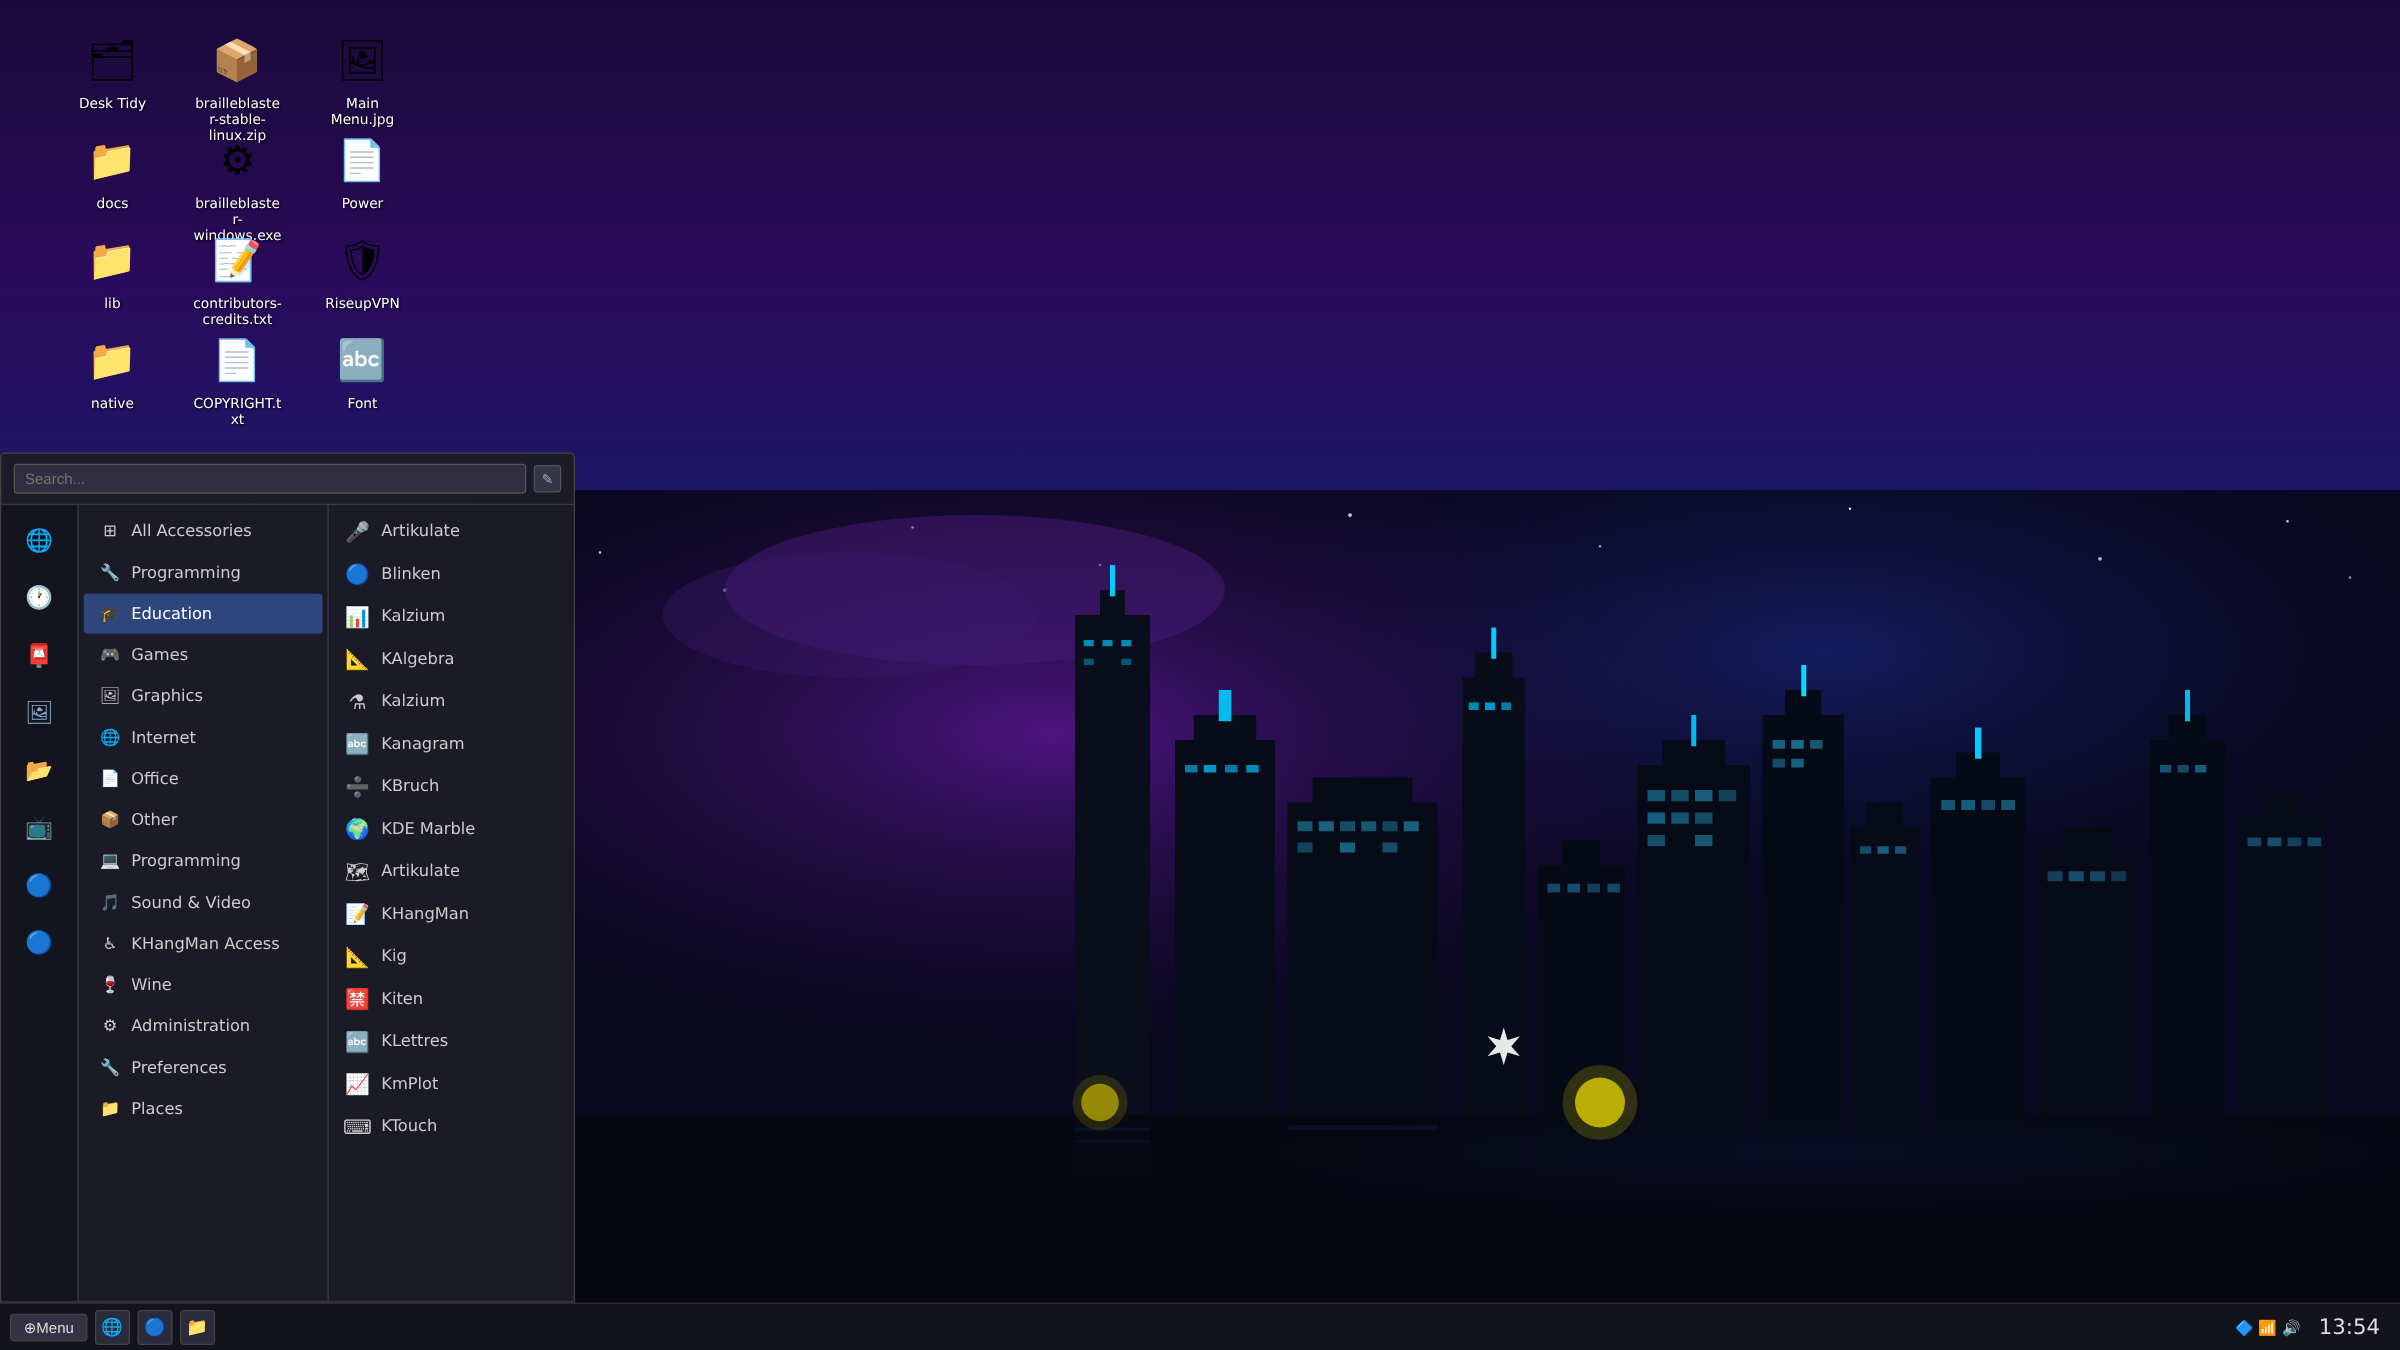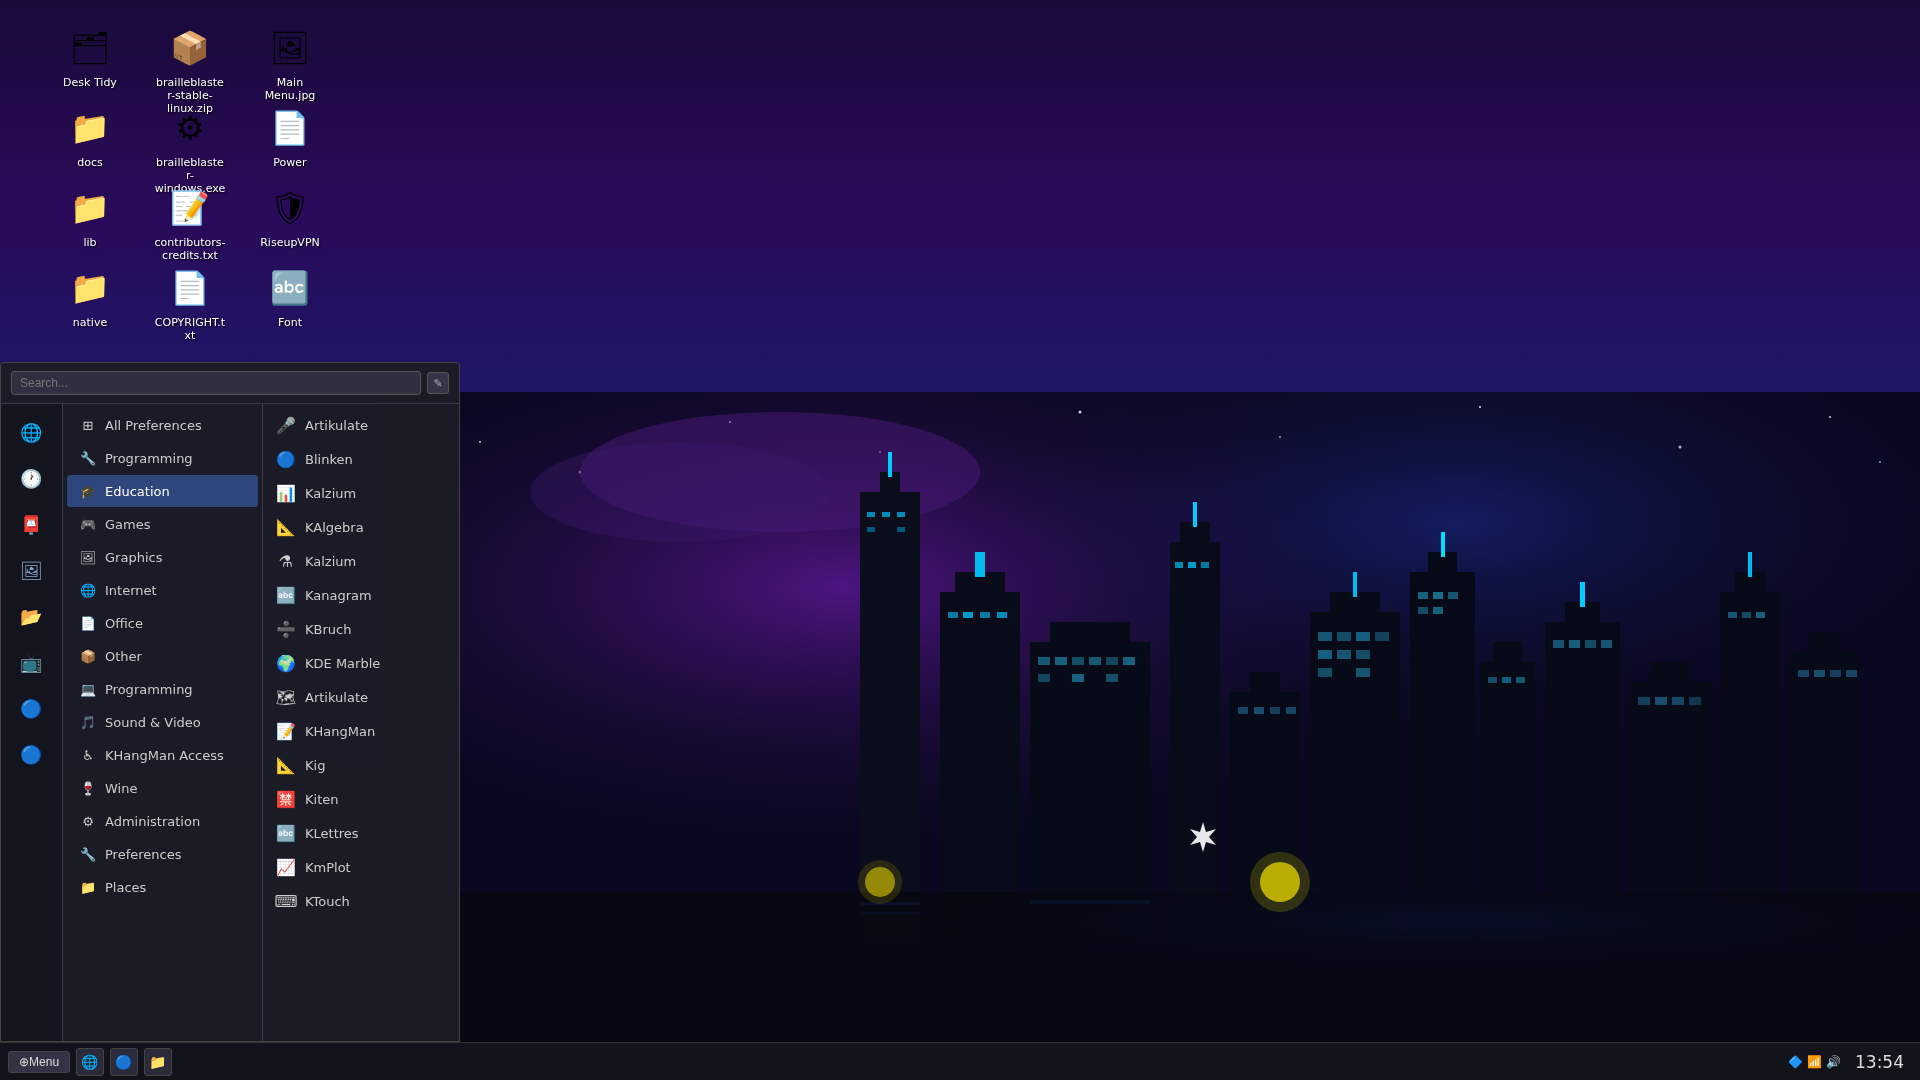--- a/index.html
+++ b/index.html
@@ -483,21 +483,21 @@
           <div class="sidebar-icon">🖼</div>
           <div class="sidebar-icon">📂</div>
           <div class="sidebar-icon">📺</div>
           <div class="sidebar-icon">🔵</div>
           <div class="sidebar-icon">🔵</div>
         </div>
       <div id="categories-panel">
 
       <div class="category-item">
     <span class="cat-icon">⊞</span>
-    <span>All Preferences</span>
+    <span>All Accessories</span>
   </div>
           <div class="category-item">
     <span class="cat-icon">🔧</span>
     <span>Programming</span>
   </div>
           <div class="category-item active">
     <span class="cat-icon">🎓</span>
     <span>Education</span>
   </div>
           <div class="category-item">

